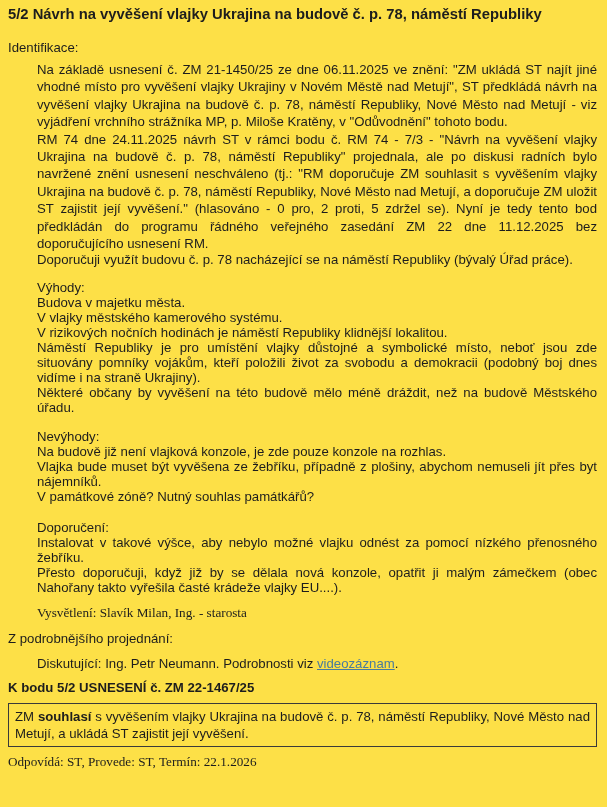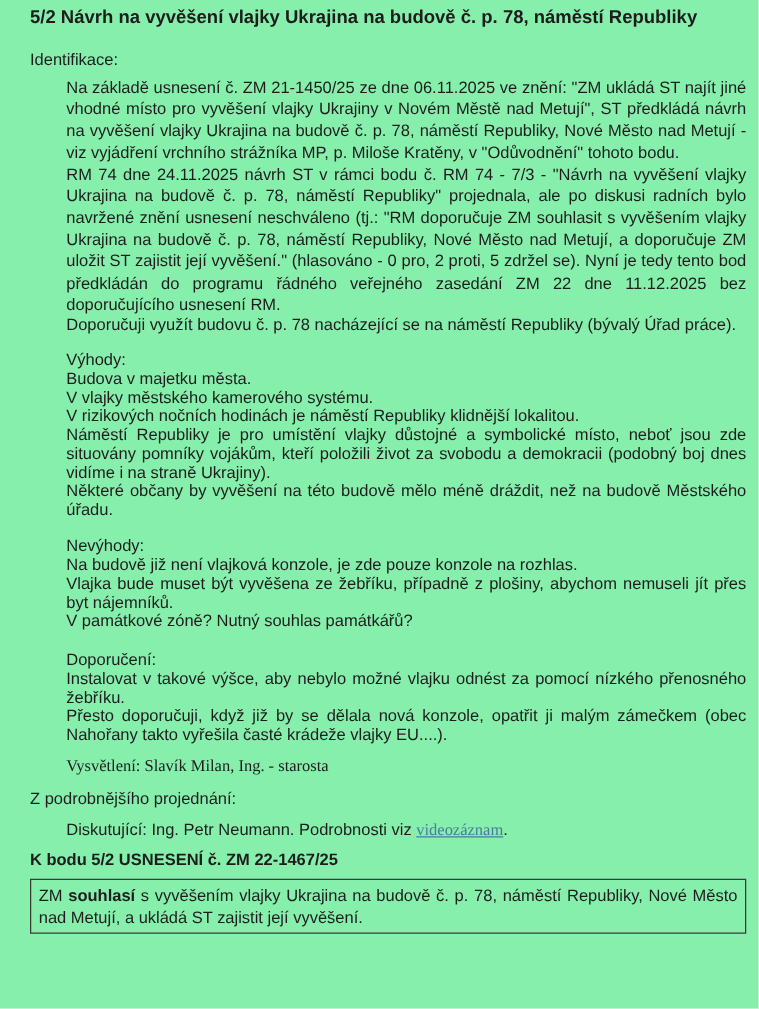--- a/index.html
+++ b/index.html
@@ -1,22 +1,22 @@
 <!DOCTYPE html>
 <html lang="cs"><head>
 <meta charset="utf-8">
 <style>
   html, body { margin: 0; padding: 0; background: #ffffff; }
   .doc {
     position: relative;
     width: 607px;
     height: 807px;
     box-sizing: border-box;
-    padding: 6px 10px 0 24px;
-    background: #86efac;
+    padding: 6px 10px 0 8px;
+    background: #fde047;
     color: #1d1d1d;
     font-family: "Liberation Sans", "DejaVu Sans", sans-serif;
     font-size: 13.2px;
     line-height: 15px;
     overflow: hidden;
   }
   .title {
     font-size: 14.8px;
     font-weight: bold;
     line-height: 17px;
@@ -41,21 +41,21 @@
     line-height: 17px;
     margin: 8px 0 0 0;
   }
   .res-box {
     margin-top: 7px;
     border: 1.5px solid #3a3a3a;
     padding: 4px 6px;
     line-height: 17px;
   }
   .footer-line { margin-top: 7px; line-height: 15px; }
-  a.doc-link { text-decoration: underline; cursor: pointer; font-family: Liberation Serif, serif; }
+  a.doc-link { text-decoration: underline; cursor: pointer; }
 </style>
 </head>
 <body>
 
 <div class="doc">
 
   <div class="title">5/2 Návrh na vyvěšení vlajky Ukrajina na budově č. p. 78, náměstí Republiky</div>
 
   <div class="sec-label">Identifikace:</div>
   <div class="indent">
@@ -90,14 +90,15 @@
   <div class="indent disk-line">
     <span>Diskutující: Ing. Petr Neumann. Podrobnosti viz </span><a class="doc-link" style="color: rgb(74, 123, 157);">videozáznam</a><span>.</span>
   </div>
 
   <div class="res-heading">K bodu 5/2 USNESENÍ č. ZM 22-1467/25</div>
 
   <div class="res-box just">
     <span>ZM </span><b>souhlasí</b><span> s vyvěšením vlajky Ukrajina na budově č. p. 78, náměstí Republiky, Nové Město nad Metují, a ukládá ST zajistit její vyvěšení.</span>
   </div>
 
+  <div class="right footer-line">Odpovídá: ST, Provede: ST, Termín: 22.1.2026</div>
 
 </div>
 
 </body></html>

